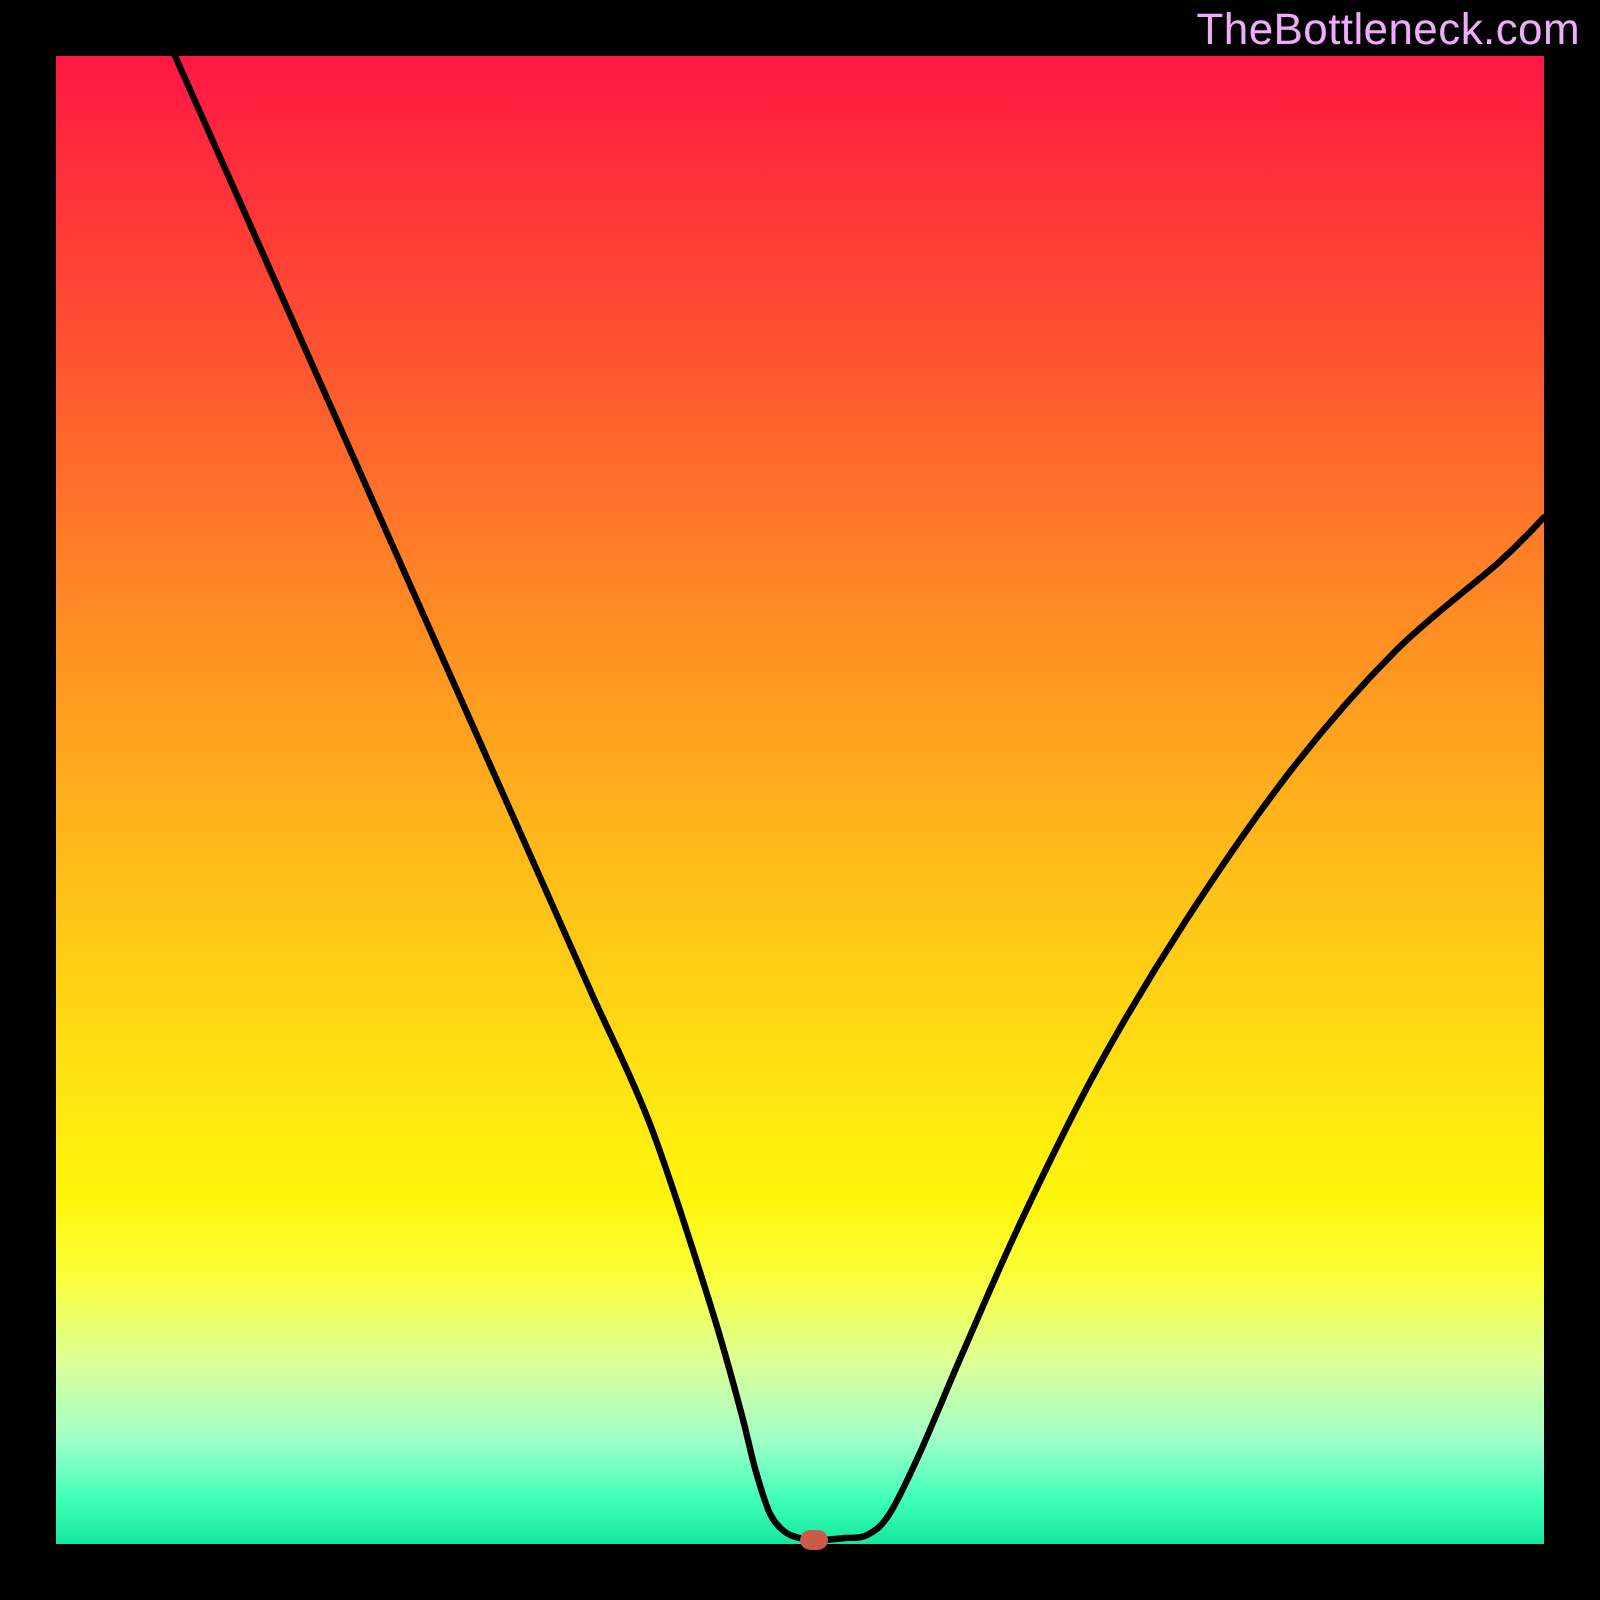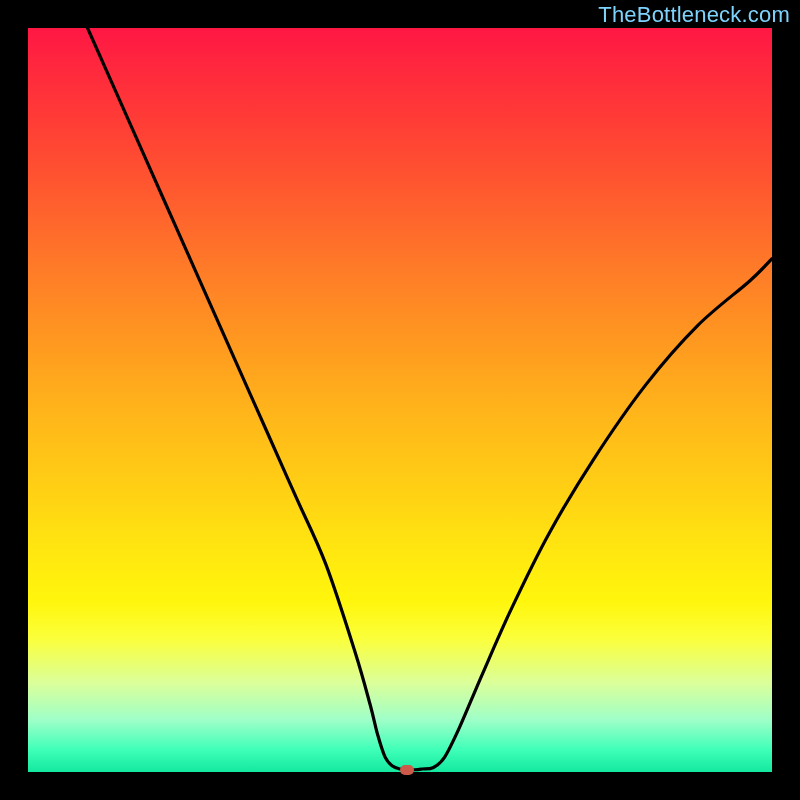--- a/index.html
+++ b/index.html
@@ -14,21 +14,21 @@
   .frame {
     position: relative;
     width: 800px;
     height: 800px;
     background: #000;
   }
   .watermark {
     position: absolute;
     top: 2px;
     right: 10px;
-    color: #7dd3fc;
+    color: #f0abfc;
     font-size: 22px;
     font-weight: 500;
     z-index: 5;
     letter-spacing: 0.2px;
   }
   .plot-area {
     position: absolute;
     left: 28px;
     top: 28px;
     width: 744px;

